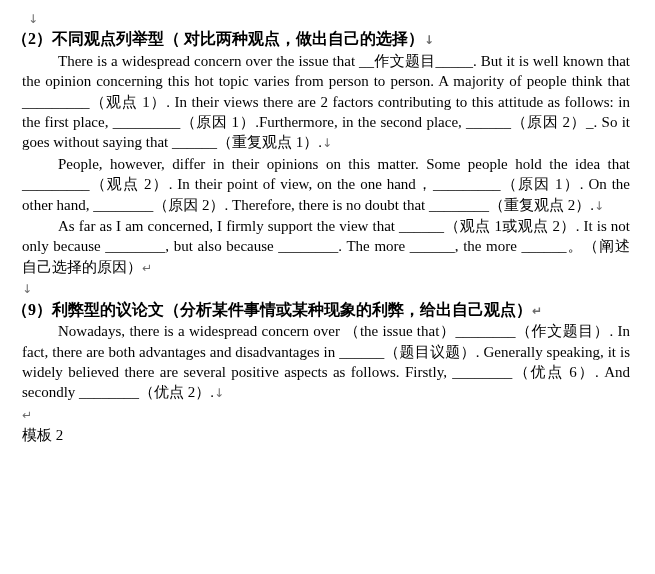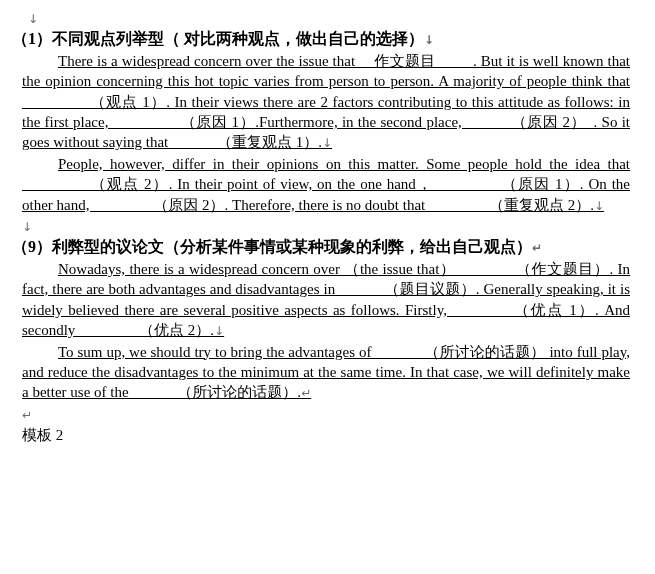--- a/index.html
+++ b/index.html
@@ -25,54 +25,53 @@
   .heading {
     font-weight: bold;
     font-size: 16px;
     margin-left: -10px;
     white-space: nowrap;
   }
   .body-para {
     text-align: justify;
     text-align-last: left;
     text-indent: 36px;
-    text-decoration: underline;
   }
   .plain-line { text-indent: 0; }
   .mark-line.indent-sm { padding-left: 6px; }
   .mark {
     color: #6b6b6b;
     font-family: "DejaVu Sans", sans-serif;
     font-size: 12px;
     text-indent: 0;
     display: inline;
   }
   .mark-line { min-height: 20.4px; }
 </style>
 </head>
 <body>
 
 <div class="page">
 
   <div class="block mark-line indent-sm"><span class="mark">↓</span></div>
 
-  <div class="block heading"><span>（1）不同观点列举型（ 对比两种观点，做出自己的选择）</span><span class="mark">↓</span></div>
+  <div class="block heading"><span>（2）不同观点列举型（ 对比两种观点，做出自己的选择）</span><span class="mark">↓</span></div>
 
   <div class="block body-para"><span>There is a widespread concern over the issue that __作文题目_____. But it is well known that the opinion concerning this hot topic varies from person to person. A majority of people think that _________（观点 1）. In their views there are 2 factors contributing to this attitude as follows: in the first place, _________（原因 1）.Furthermore, in the second place, ______（原因 2）_. So it goes without saying that ______（重复观点 1）.</span><span class="mark">↓</span></div>
 
   <div class="block body-para"><span>People, however, differ in their opinions on this matter. Some people hold the idea that _________（观点 2）. In their point of view, on the one hand，_________（原因 1）. On the other hand, ________（原因 2）. Therefore, there is no doubt that ________（重复观点 2）.</span><span class="mark">↓</span></div>
 
+  <div class="block body-para"><span>As far as I am concerned, I firmly support the view that ______（观点 1或观点 2）. It is not only because ________, but also because ________. The more ______, the more ______。（阐述自己选择的原因）</span><span class="mark">↵</span></div>
 
   <div class="block mark-line"><span class="mark">↓</span></div>
 
   <div class="block heading"><span>（9）利弊型的议论文（分析某件事情或某种现象的利弊，给出自己观点）</span><span class="mark">↵</span></div>
 
 
-  <div class="block body-para"><span>Nowadays, there is a widespread concern over （the issue that）________（作文题目）. In fact, there are both advantages and disadvantages in ______（题目议题）. Generally speaking, it is widely believed there are several positive aspects as follows. Firstly, ________（优点 1）. And secondly ________（优点 2）.</span><span class="mark">↓</span></div>
+  <div class="block body-para"><span>Nowadays, there is a widespread concern over （the issue that）________（作文题目）. In fact, there are both advantages and disadvantages in ______（题目议题）. Generally speaking, it is widely believed there are several positive aspects as follows. Firstly, ________（优点 6）. And secondly ________（优点 2）.</span><span class="mark">↓</span></div>
 
 
-  <div class="block body-para"><span>To sum up, we should try to bring the advantages of ______ （所讨论的话题） into full play, and reduce the disadvantages to the minimum at the same time. In that case, we will definitely make a better use of the ______（所讨论的话题）.</span><span class="mark">↵</span></div>
 
   <div class="block mark-line"><span class="mark">↵</span></div>
 
   <div class="block plain-line"><span>模板 2</span></div>
 
 </div>
 
 </body></html>

